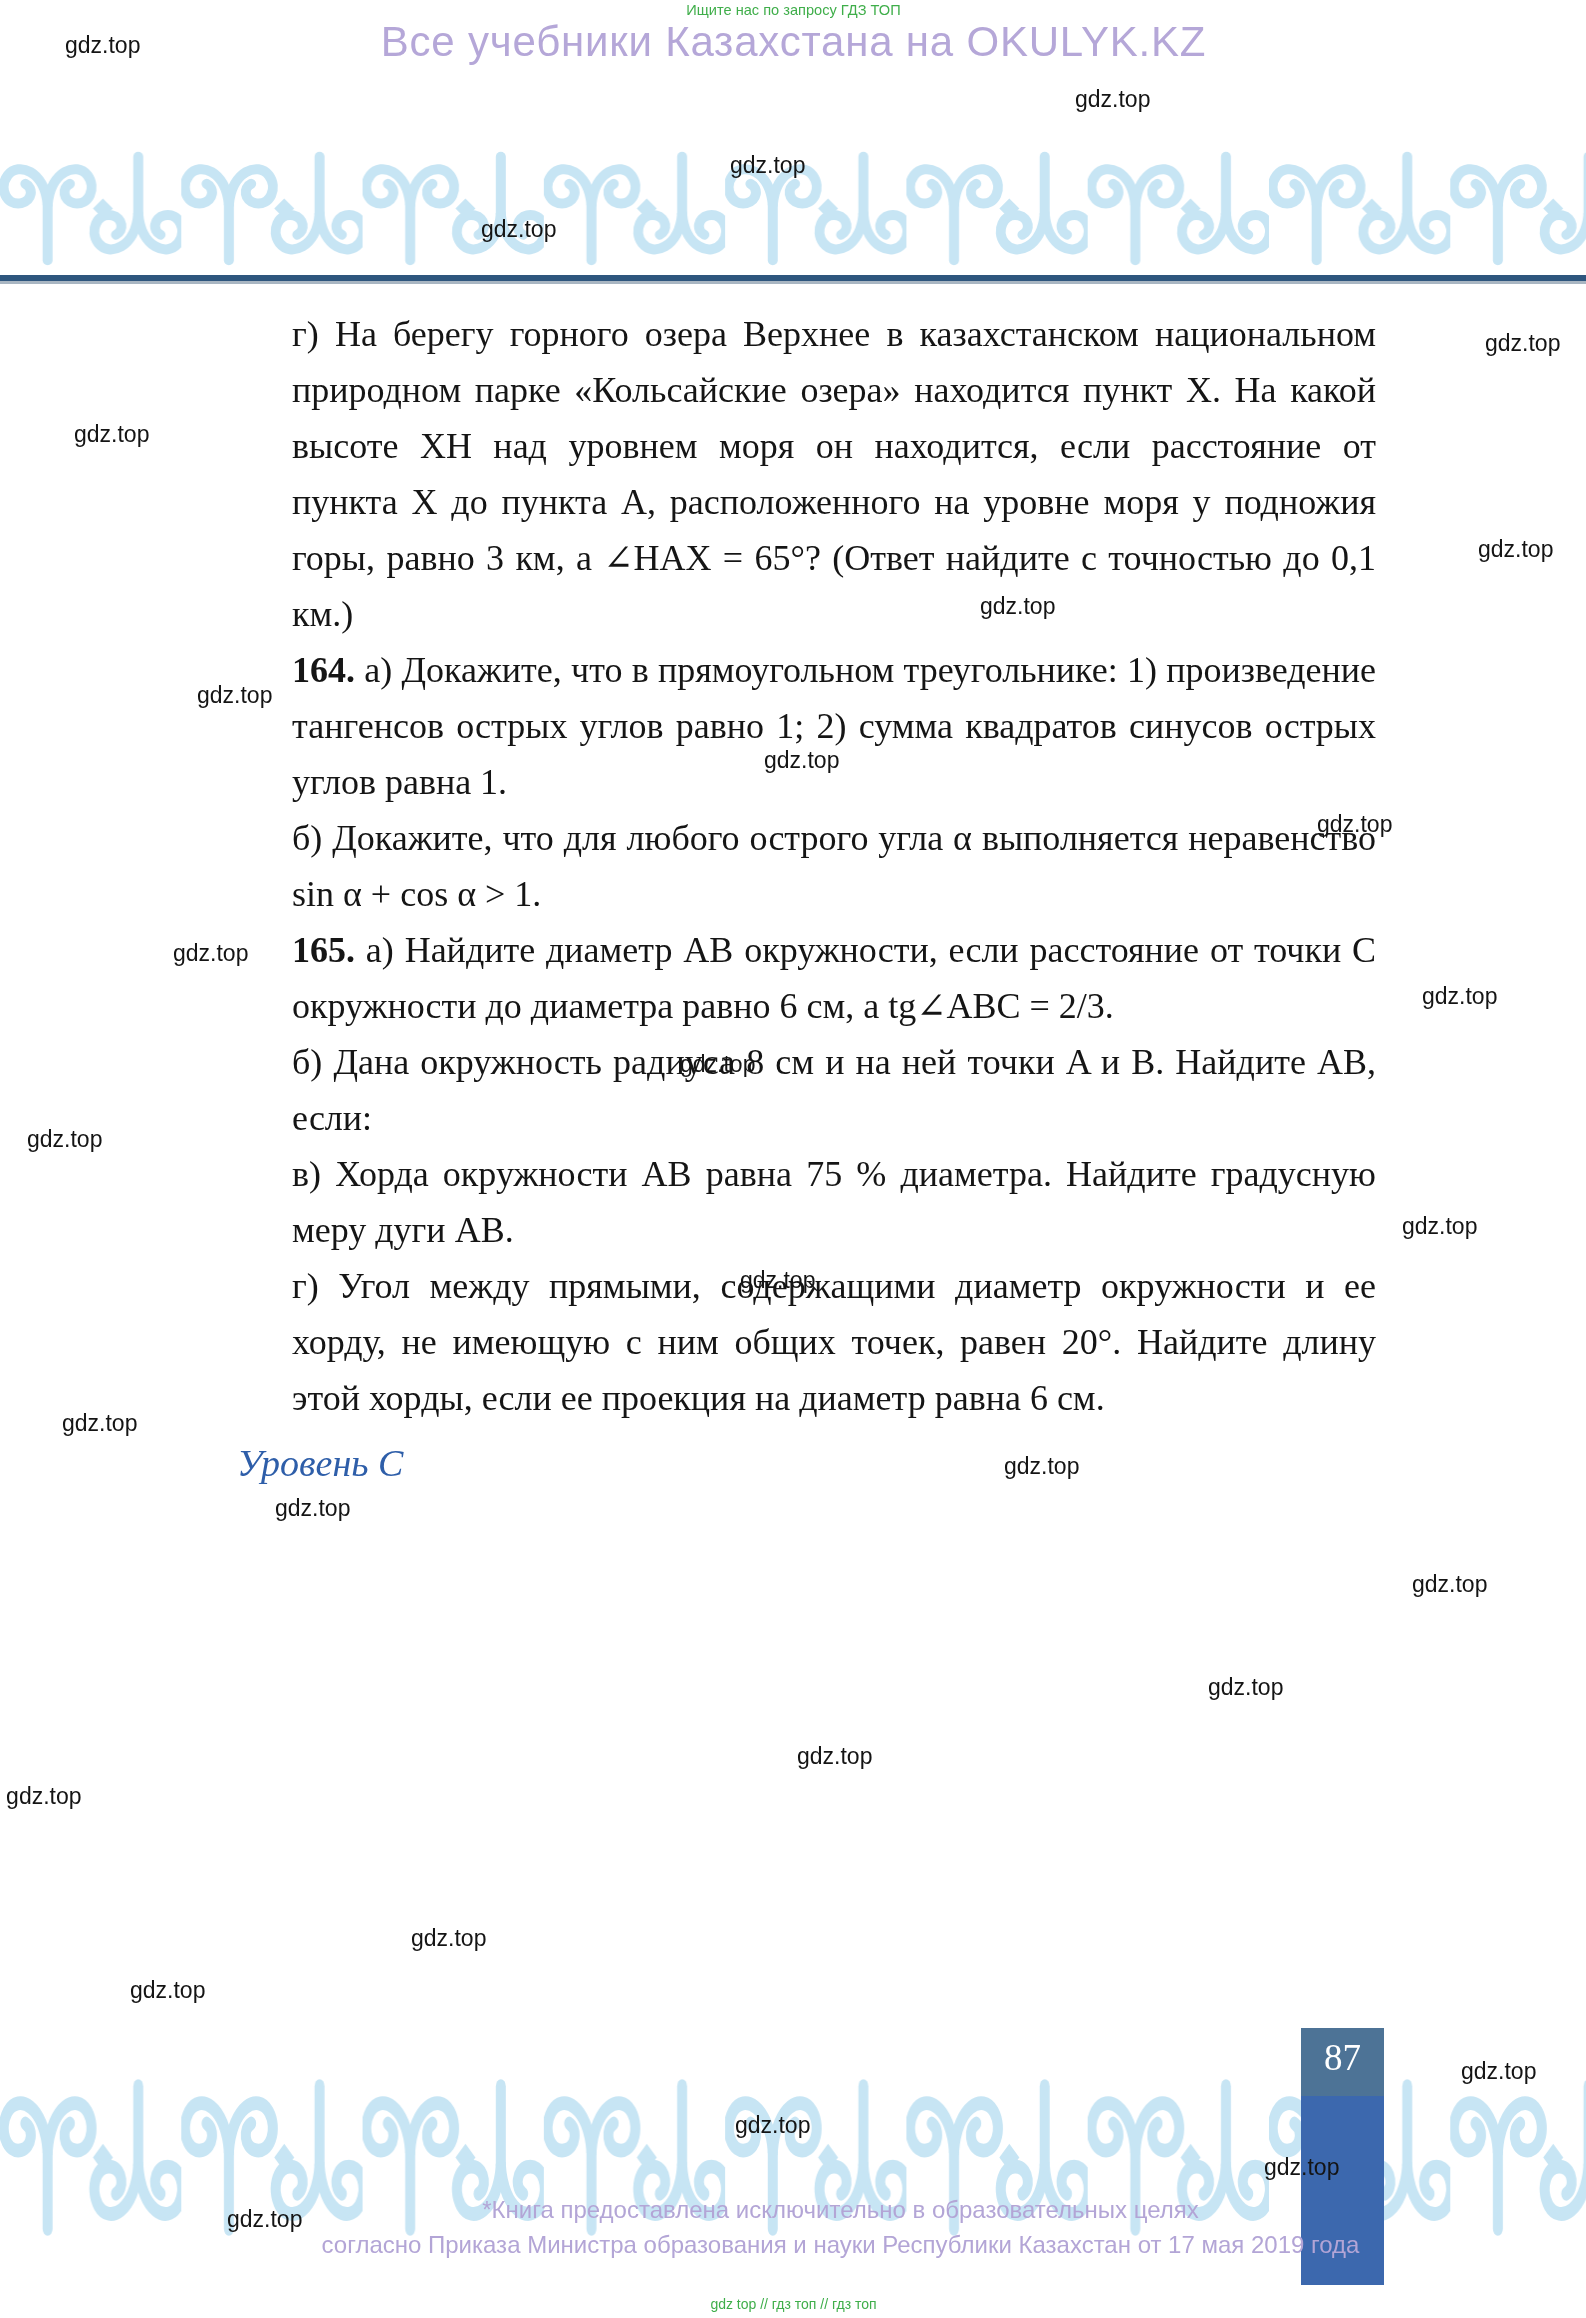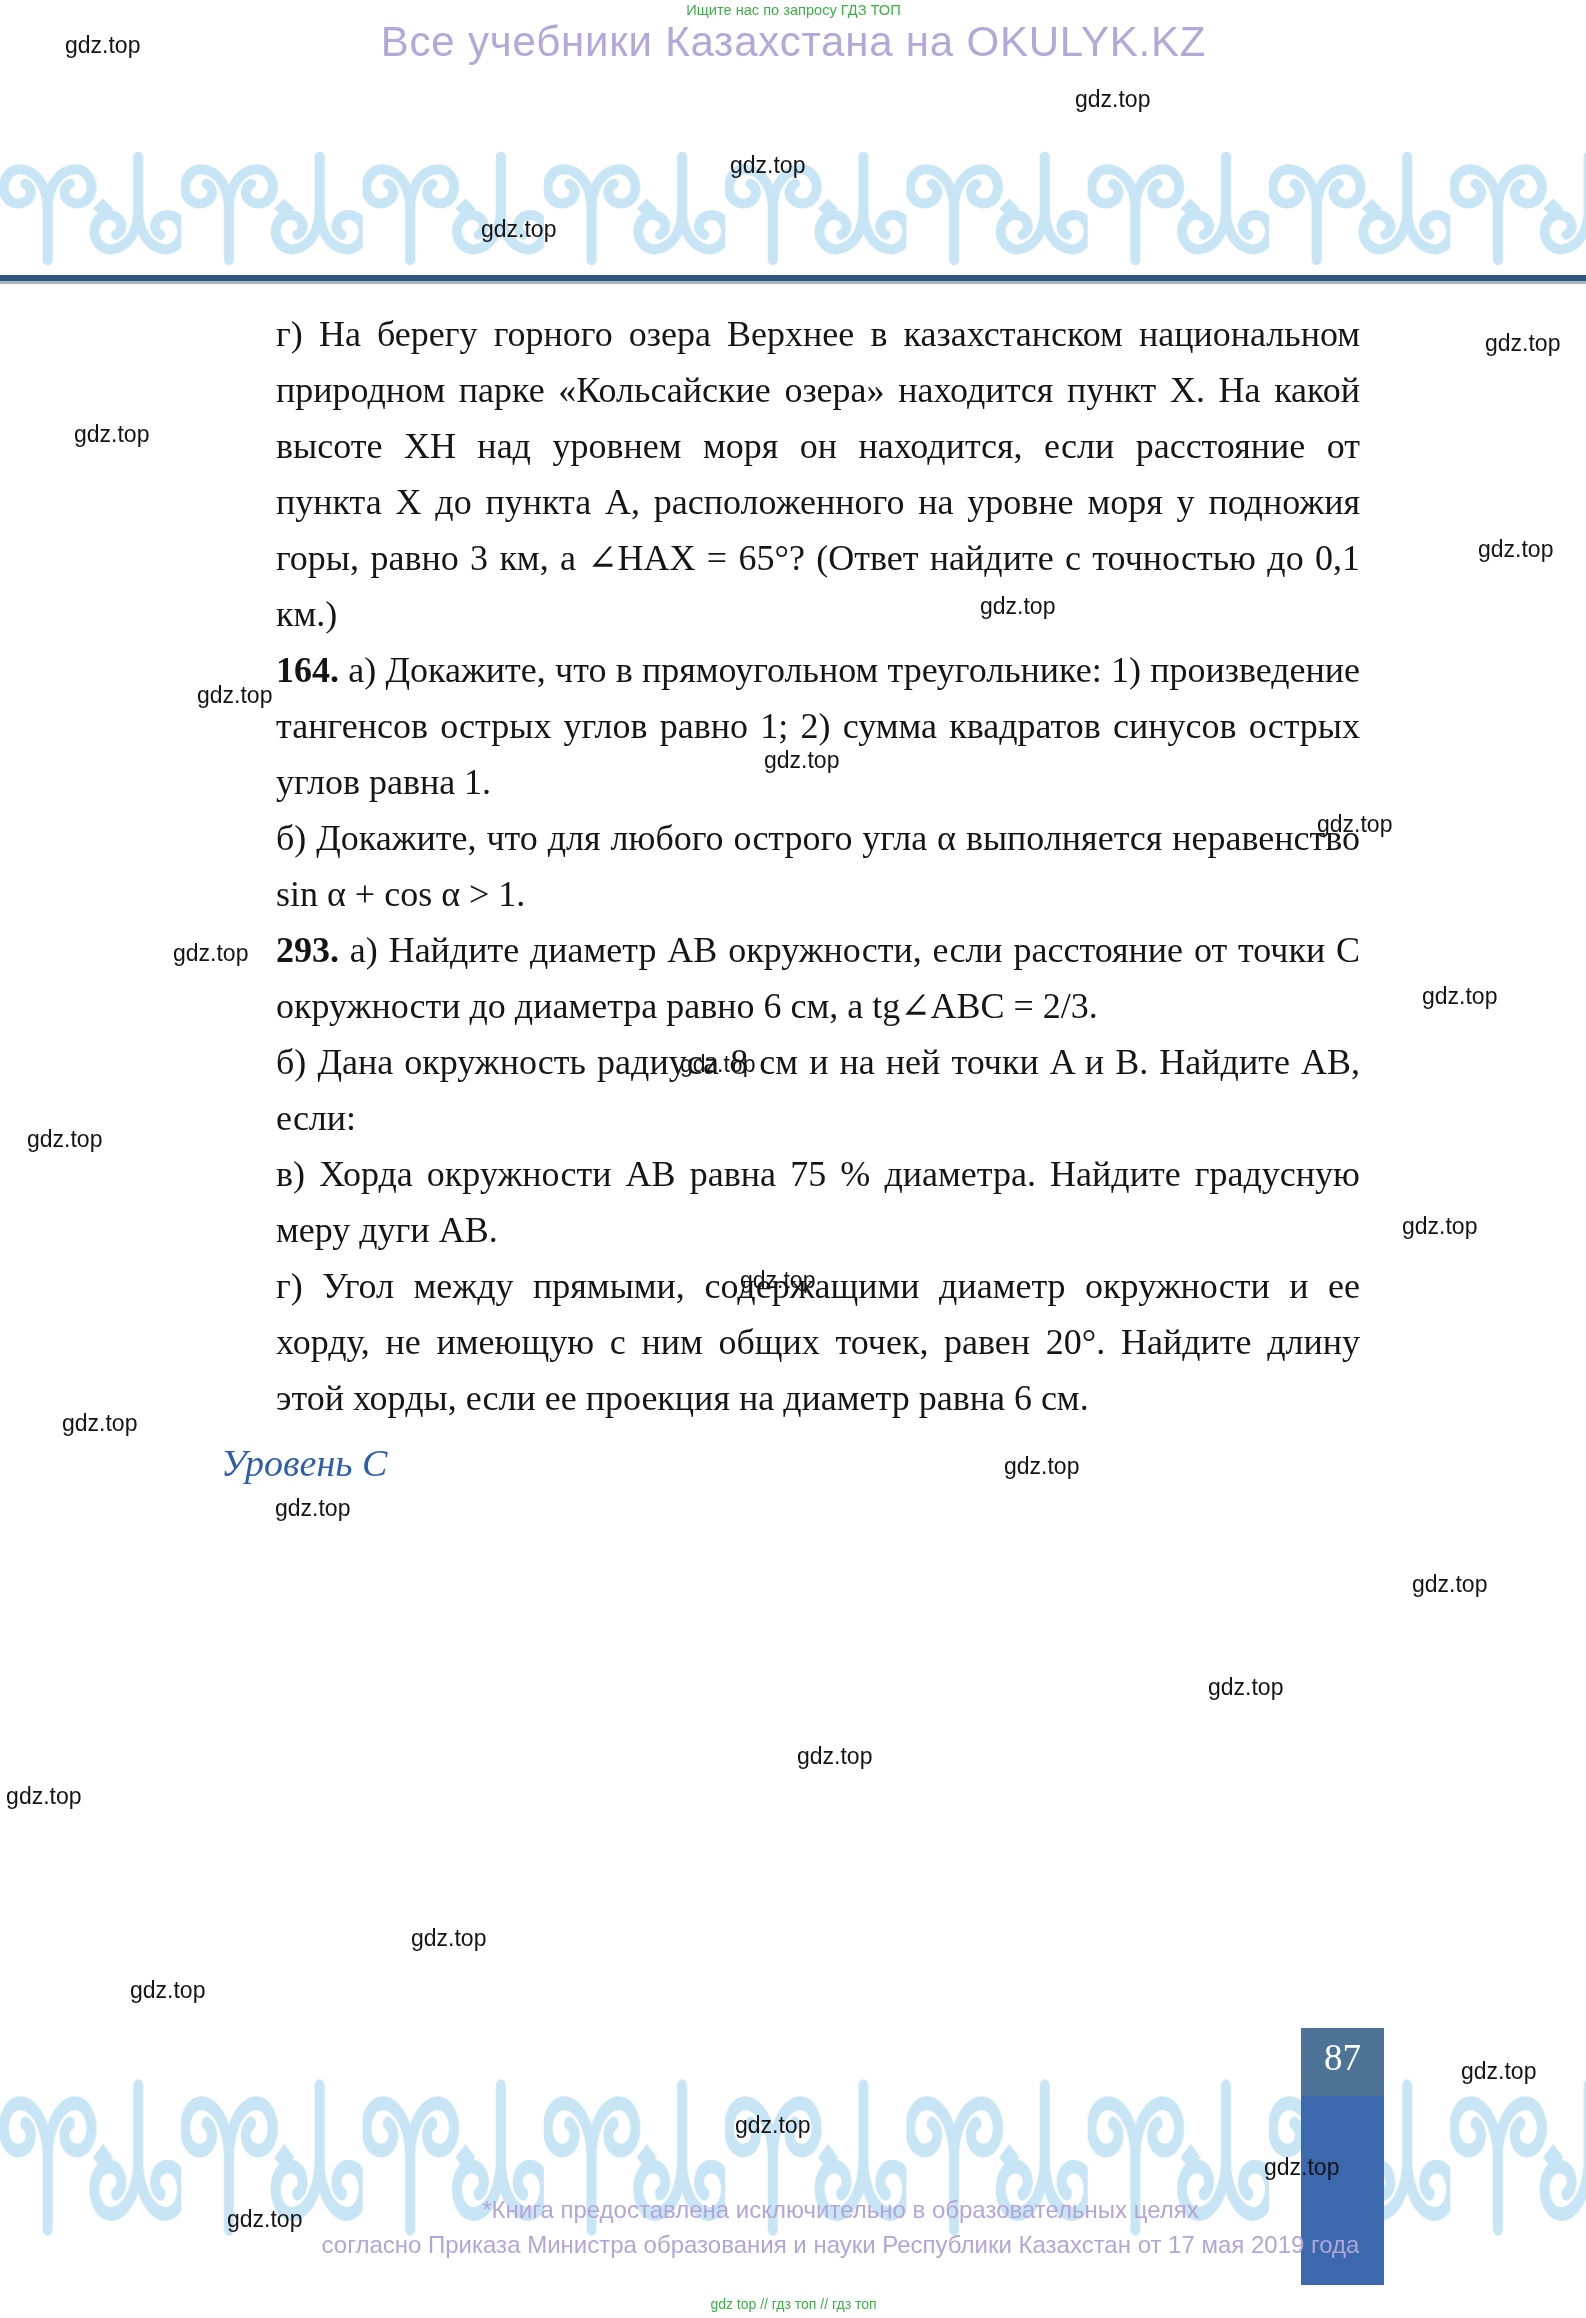--- a/index.html
+++ b/index.html
@@ -43,21 +43,21 @@
     position: absolute;
     top: 275px; left: 0;
     width: 1587px; height: 6.1px;
     background: #2e567e;
     border-bottom: 3.1px solid #a9b6c2;
     z-index: 2;
   }
 
   .content {
     position: absolute;
-    top: 306px; left: 276px;
+    top: 306px; left: 292px;
     width: 1084px;
     font-size: 36px;
     line-height: 56px;
     text-align: justify;
     color: #151515;
     z-index: 3;
   }
   .content p.prob { margin: 0; }
   .content p.prob b { font-weight: bold; }
   .level-heading {
@@ -142,21 +142,21 @@
       <rect width="2066" height="170" fill="url(#kzpat)"></rect>
     </svg>
   </div>
 
   <div class="rule"></div>
 
   <div class="content">
       <p class="prob">г) На берегу горного озера Верхнее в казахстанском национальном природном парке «Кольсайские озера» находится пункт X. На какой высоте XH над уровнем моря он находится, если расстояние от пункта X до пункта A, расположенного на уровне моря у подножия горы, равно 3 км, а ∠HAX = 65°? (Ответ найдите с точностью до 0,1 км.)</p>
       <p class="prob"><b>164. </b>а) Докажите, что в прямоугольном треугольнике: 1) произведение тангенсов острых углов равно 1; 2) сумма квадратов синусов острых углов равна 1.</p>
       <p class="prob">б) Докажите, что для любого острого угла α выполняется неравенство sin α + cos α &gt; 1.</p>
-      <p class="prob"><b>293. </b>а) Найдите диаметр AB окружности, если расстояние от точки C окружности до диаметра равно 6 см, а tg∠ABC = 2/3.</p>
+      <p class="prob"><b>165. </b>а) Найдите диаметр AB окружности, если расстояние от точки C окружности до диаметра равно 6 см, а tg∠ABC = 2/3.</p>
       <p class="prob">б) Дана окружность радиуса 8 см и на ней точки A и B. Найдите AB, если:</p>
       <p class="prob">в) Хорда окружности AB равна 75 % диаметра. Найдите градусную меру дуги AB.</p>
       <p class="prob">г) Угол между прямыми, содержащими диаметр окружности и ее хорду, не имеющую с ним общих точек, равен 20°. Найдите длину этой хорды, если ее проекция на диаметр равна 6 см.</p>
       <div class="level-heading">Уровень С</div>
     </div>
 
   <div class="band band-bottom">
     <svg viewBox="0 0 2066 170" preserveAspectRatio="none" aria-hidden="true">
       <rect width="2066" height="170" fill="url(#kzpat)"></rect>
     </svg>

